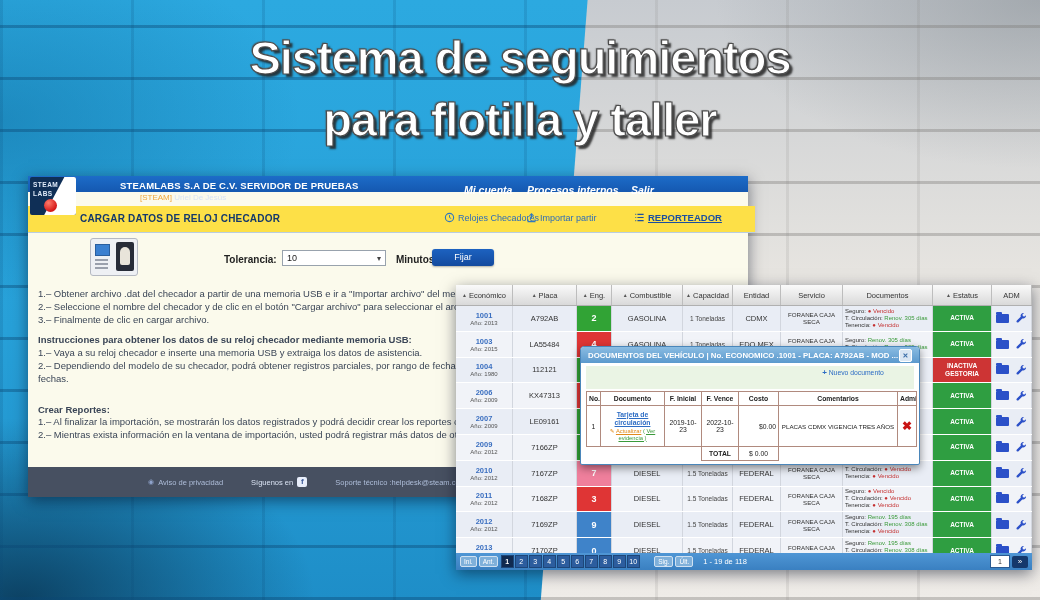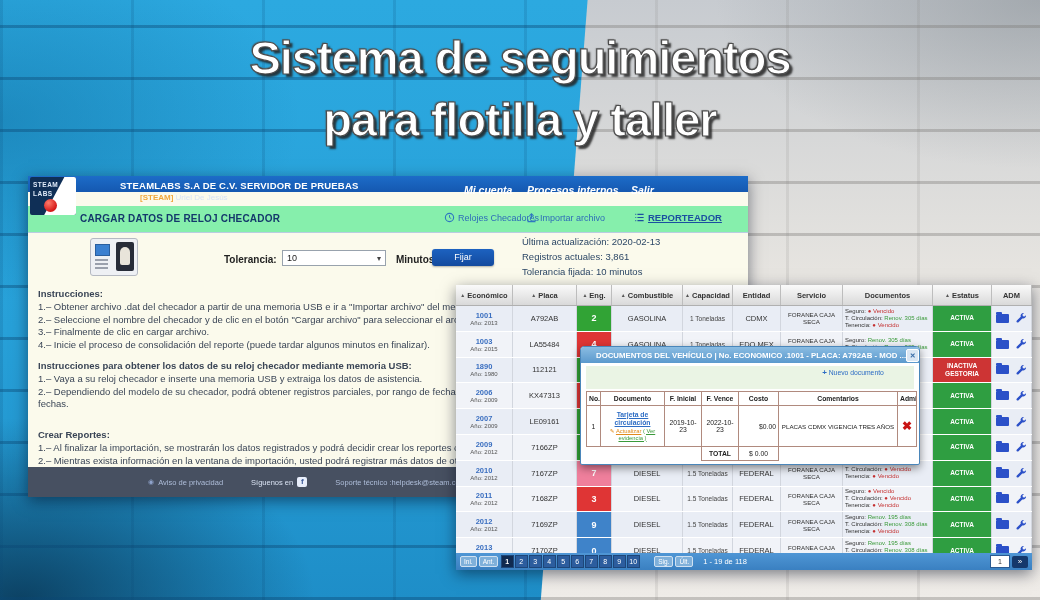--- a/index.html
+++ b/index.html
@@ -30,24 +30,24 @@
   
   #app1{position:absolute;left:28px;top:176px;width:720px;height:321px;background:#fbfaec;box-shadow:0 4px 14px rgba(0,10,30,.5);}
   .a1-header{position:absolute;left:0;top:0;width:100%;height:16px;background:linear-gradient(180deg,#1d6cc8,#1558b0);}
   .logo{position:absolute;left:2px;top:1px;width:46px;height:38px;background:#0f2f56;border-radius:2px;overflow:hidden;z-index:6;}
   .logo .sw{position:absolute;right:-14px;top:-10px;width:34px;height:60px;background:#fff;transform:rotate(28deg);}
   .logo .lt{position:absolute;left:3px;font-size:6.5px;font-weight:bold;color:#dfeaf8;letter-spacing:.5px;}
   .logo .lt1{top:4px;} .logo .lt2{top:13px;}
   .logo .ball{position:absolute;left:14px;top:22px;width:13px;height:13px;border-radius:50%;background:radial-gradient(circle at 35% 30%,#ff7a6a,#d41818 70%);}
   .company{position:absolute;left:92px;top:4px;font-size:9.5px;font-weight:bold;color:#fff;letter-spacing:.2px;}
   .userline{position:absolute;left:92px;top:17px;font-size:8px;}
-  .user-prefix{color:#f0a73c;font-weight:bold;padding-left:20px;} .user-name{color:#d7e3f6;}
+  .user-prefix{color:#f0a73c;font-weight:normal;padding-left:20px;} .user-name{color:#d7e3f6;}
   .menu-item{position:absolute;top:8px;font-size:10.5px;font-weight:bold;font-style:italic;color:#fff;cursor:default;}
   .m1{left:436px;} .m2{left:499px;} .m3{left:603px;}
-  .a1-subbar{position:absolute;left:0;top:30px;width:100%;height:26px;background:#86efac;border-bottom:1px solid #b9cde1;}
+  .a1-subbar{position:absolute;left:0;top:30px;width:100%;height:26px;background:#fde047;border-bottom:1px solid #b9cde1;padding-left:7px;}
   .sub-title{position:absolute;left:52px;top:7px;font-size:10px;font-weight:bold;color:#14386b;letter-spacing:.2px;}
   .sublink{position:absolute;top:6px;font-size:9px;color:#2e6db8;display:flex;align-items:center;gap:3px;}
   .lnk1{left:416px;justify-content:flex-end;} .lnk2{left:498px;}
   .lnk3{left:606px;font-size:9.5px;font-weight:bold;color:#1b4fa0;text-decoration:underline;}
   .sublink svg{width:11px;height:11px;}
   
   .device{position:absolute;left:62px;top:62px;width:46px;height:36px;background:#eef0f4;border:1px solid #b5b9c2;border-radius:3px;}
   .device .scr{position:absolute;left:4px;top:5px;width:13px;height:10px;background:#3a7fd0;border:1px solid #2a5e9e;}
   .device .pad{position:absolute;left:4px;top:18px;width:13px;height:12px;background:repeating-linear-gradient(0deg,#9aa0ac 0 2px,#eef0f4 2px 4px);}
   .device .fp{position:absolute;right:3px;top:3px;width:18px;height:29px;background:#272c38;border-radius:2px;}
@@ -65,21 +65,21 @@
   
   .a1-footer{position:absolute;left:0;top:291px;width:100%;height:30px;background:#475061;display:flex;align-items:center;justify-content:center;gap:28px;padding-right:150px;box-sizing:border-box;}
   .f-item{font-size:7.5px;color:#aebdd9;display:flex;align-items:center;gap:4px;}
   .f-item .dot{color:#8fa3cc;font-size:7px;}
   .f-follow{color:#d9e2f2;}
   .fb{display:inline-block;width:10px;height:10px;border-radius:2px;background:#e8eefb;color:#3b5998;font-weight:bold;font-size:8px;line-height:10px;text-align:center;}
   
   #app2{position:absolute;left:456px;top:285px;width:576px;height:285px;background:#fff;box-shadow:0 4px 14px rgba(0,10,30,.5);}
   .fhead,.frow{display:grid;grid-template-columns:57px 64px 35px 71px 50px 48px 62px 90px 59px 40px;}
   .fhead{height:20px;background:linear-gradient(180deg,#fafafa,#d9d9d9);border-bottom:1px solid #b0b0b0;}
-  .fh{display:flex;align-items:center;justify-content:center;gap:2px;font-size:7.5px;font-weight:bold;color:#333;border-right:1px solid #bdbdbd;box-sizing:border-box;}
+  .fh{display:flex;align-items:center;justify-content:center;gap:2px;font-size:7.5px;font-weight:normal;color:#333;border-right:1px solid #bdbdbd;box-sizing:border-box;}
   .sortarr{font-size:5px;color:#555;}
   .frow{height:24.8px;background:#e9edf5;border-bottom:1px solid #fff;}
   .frow.alt{background:#f1f3f8;}
   .fc{border-right:1px solid #d2d6de;box-sizing:border-box;display:flex;flex-direction:column;align-items:center;justify-content:center;overflow:hidden;}
   .ecolink{font-size:7.5px;font-weight:bold;color:#3b6fc0;}
   .eyear{font-size:6px;color:#555;}
   .fc-placa,.fc-comb,.fc-ent{font-size:7.5px;color:#333;}
   .fc-cap{font-size:6.5px;color:#444;}
   .fc-serv{font-size:6.2px;color:#333;text-align:center;line-height:7px;}
   .fc-eng{color:#fff;font-weight:bold;font-size:9px;}
@@ -98,21 +98,21 @@
   .pg-nav{background:#7fb0da;border:1px solid #cfe1f2;color:#fff;font-size:6.5px;padding:1px 3px;border-radius:2px;}
   .pg-num{width:11px;height:11px;background:#2c5d9e;border:1px solid #1d4679;color:#fff;font-size:7px;display:flex;align-items:center;justify-content:center;margin:0 .5px;}
   .pg-num.active{background:#102a50;font-weight:bold;}
   .pg-info{color:#fff;font-size:7.5px;margin-left:8px;}
   .pg-goto{margin-left:auto;display:flex;align-items:center;gap:2px;}
   .pg-input{width:18px;height:11px;border:1px solid #2a5a92;font-size:7px;text-align:center;padding:0;background:#fff;color:#333;}
   .pg-go{width:16px;height:12px;background:#15386b;color:#fff;font-size:8px;line-height:12px;text-align:center;border-radius:2px;}
   .pgsp{width:10px;}
   
   #modal{position:absolute;left:124px;top:61px;width:338px;height:117px;background:#fff;border:1px solid #4a86ba;border-radius:4px 4px 2px 2px;box-shadow:0 3px 8px rgba(0,0,0,.45);z-index:5;}
-  .mtitle{height:16px;background:linear-gradient(180deg,#8abce2,#5b99cd);border-radius:3px 3px 0 0;display:flex;align-items:center;padding:0 15px;color:#fff;font-size:7.8px;font-weight:bold;white-space:nowrap;overflow:hidden;}
+  .mtitle{height:16px;background:linear-gradient(180deg,#8abce2,#5b99cd);border-radius:3px 3px 0 0;display:flex;align-items:center;padding:0 7px;color:#fff;font-size:7.8px;font-weight:bold;white-space:nowrap;overflow:hidden;}
   .mclose{margin-left:auto;width:11px;height:11px;background:#d9e6f3;border:1px solid #fff;border-radius:2px;color:#3a6ea8;font-size:7px;line-height:11px;text-align:center;flex:none;}
   .mband{margin:3px 5px 0 5px;height:23px;background:#eaf4e4;position:relative;}
   .mnew{position:absolute;right:26px;top:2px;width:70px;text-align:center;font-size:6.8px;color:#2c6cc4;line-height:9px;}
   .mnew .plus{font-weight:bold;font-size:8px;}
   .mtable{border-collapse:collapse;margin:2px 5px 0 5px;table-layout:fixed;width:330px;}
   .mtable td,.mtable th{border:1px solid #b08a7e;font-size:6.8px;color:#222;padding:1px 2px;overflow:hidden;vertical-align:middle;}
   .mtable th{font-weight:bold;height:11px;background:#fff;}
   .mrow td{height:38px;text-align:center;}
   .mdoclink{color:#2c6cc4;font-weight:bold;text-decoration:underline;font-size:6.8px;line-height:8px;display:block;}
   .mupd{font-size:5.8px;line-height:7px;margin-top:1px;}
@@ -160,21 +160,21 @@
             <circle cx="8" cy="8" r="6" fill="none" stroke="#2e77c0" stroke-width="1.6"></circle>
             <path d="M8 4.5V8l2.5 1.5" stroke="#2e77c0" stroke-width="1.4" fill="none"></path>
           </svg>
         <span>Relojes Checadores</span>
       </span>
       <span class="sublink lnk2">
         <svg viewBox="0 0 16 16">
             <path d="M8 2.5v7M5 5.5l3-3 3 3" stroke="#2e77c0" stroke-width="1.6" fill="none"></path>
             <path d="M3 11v3h10v-3" stroke="#2e77c0" stroke-width="1.6" fill="none"></path>
           </svg>
-        <span>Importar archivo</span>
+        <span>Importar partir</span>
       </span>
       <span class="sublink lnk3">
         <svg viewBox="0 0 16 16">
             <g stroke="#1b4fa0" stroke-width="1.7" fill="none">
               <path d="M5 3.5h9M5 8h9M5 12.5h9M2 3.5h1.2M2 8h1.2M2 12.5h1.2"></path>
             </g>
           </svg>
         <span>REPORTEADOR</span>
       </span>
     </div>
@@ -185,32 +185,25 @@
       <span class="fp"></span>
       <span class="hand"></span>
     </div>
     <span class="tol-label">Tolerancia:</span>
     <div class="tol-select">
       <span>10</span>
       <span class="tol-caret">▾</span>
     </div>
     <span class="tol-unit">Minutos</span>
     <div class="btn-fijar">Fijar</div>
-    <div class="info-block">
-      <div>Última actualización: 2020-02-13</div>
-      <div>Registros actuales: 3,861</div>
-      <div>Tolerancia fijada: 10 minutos</div>
-    </div>
 
     <div class="instructions">
-        <div class="iline ibold">Instrucciones:</div>
         <div class="iline">1.– Obtener archivo .dat del checador a partir de una memoria USB e ir a "Importar archivo" del menú superior.</div>
         <div class="iline">2.– Seleccione el nombre del checador y de clic en el botón "Cargar archivo" para seleccionar el archivo .dat de su</div>
         <div class="iline">3.– Finalmente de clic en cargar archivo.</div>
-        <div class="iline">4.– Inicie el proceso de consolidación del reporte (puede tardar algunos minutos en finalizar).</div>
         <div style="height: 8px;"></div>
         <div class="iline ibold">Instrucciones para obtener los datos de su reloj checador mediante memoria USB:</div>
         <div class="iline">1.– Vaya a su reloj checador e inserte una memoria USB y extraiga los datos de asistencia.</div>
         <div class="iline">2.– Dependiendo del modelo de su checador, podrá obtener registros parciales, por rango de fechas o incluso to</div>
         <div class="iline">fechas.</div>
         <div style="height: 18px;"></div>
         <div class="iline ibold">Crear Reportes:</div>
         <div class="iline">1.– Al finalizar la importación, se mostrarán los datos registrados y podrá decidir crear los reportes o borrar la in</div>
         <div class="iline">2.– Mientras exista información en la ventana de importación, usted podrá registrar más datos de otros relojes ch</div>
       </div>
@@ -310,21 +303,21 @@
           <div class="fc fc-est" style="background: rgb(47, 158, 65);">ACTIVA</div>
           <div class="fc fc-adm">
             <span class="folder"></span>
             <svg viewBox="0 0 16 16" class="wrench">
               <path d="M14.6 4.2a3.8 3.8 0 0 1-4.9 4.3l-5 5.1a1.5 1.5 0 1 1-2.2-2.2l5.1-5A3.8 3.8 0 0 1 11.9 1.5L9.9 3.4l.6 2.1 2.1.6 2-1.9z" fill="#2b50c8"></path>
             </svg>
           </div>
         </div>
         <div class="frow">
           <div class="fc">
-            <a class="ecolink">1890</a>
+            <a class="ecolink">1004</a>
             <span class="eyear">Año: 1980</span>
           </div>
           <div class="fc fc-placa">112121</div>
           <div class="fc fc-eng" style="background: rgb(49, 163, 53);"></div>
           <div class="fc fc-comb"></div>
           <div class="fc fc-cap"></div>
           <div class="fc fc-ent"></div>
           <div class="fc fc-serv"></div>
           <div class="fc fc-docs"></div>
           <div class="fc fc-est" style="background: rgb(205, 52, 52);">INACTIVA GESTORIA</div>

